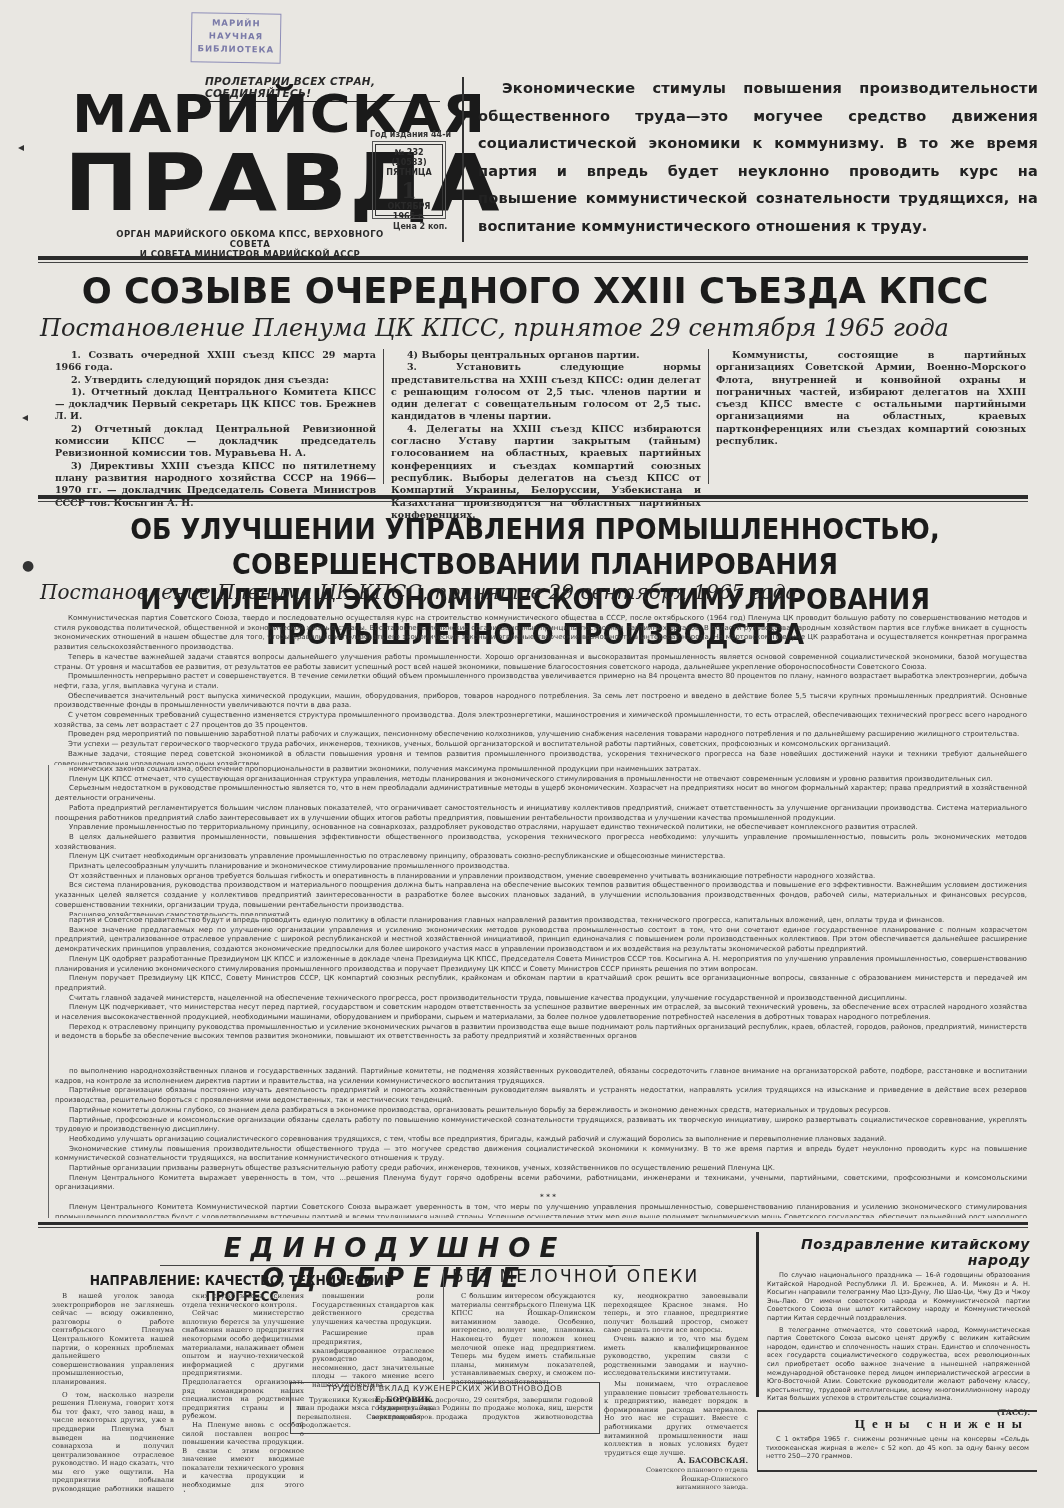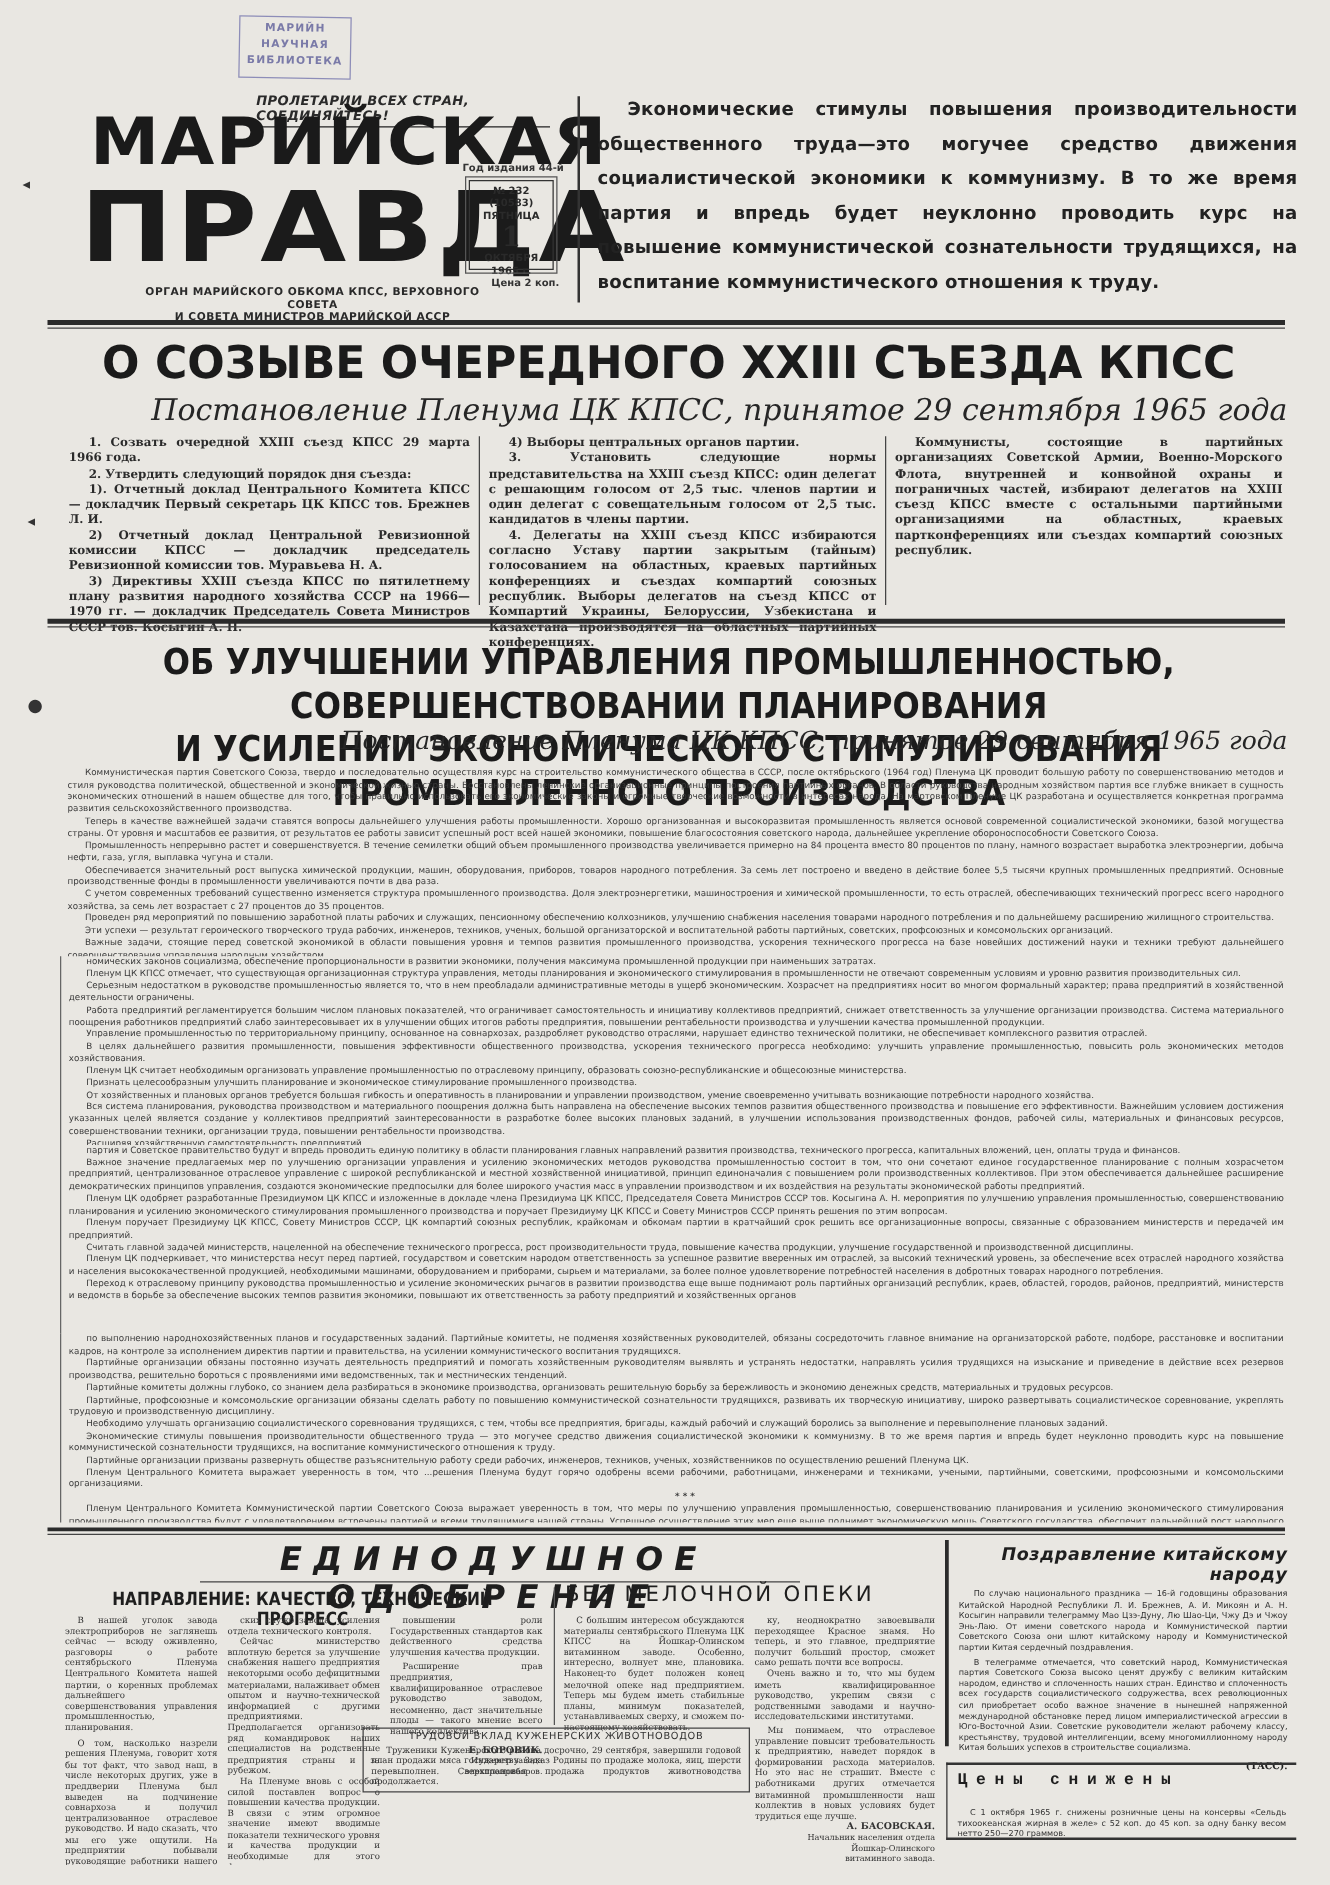--- a/index.html
+++ b/index.html
@@ -36,21 +36,21 @@
   .lead { position: absolute; left: 478px; top: 75px; width: 560px; font-family: "DejaVu Sans", sans-serif;
           font-weight: bold; font-size: 14.5px; line-height: 27.5px; color: #222; text-align: justify; text-indent: 24px; letter-spacing: 0.2px; }
 
   .hr-thick { position: absolute; left: 38px; width: 990px; height: 4px; background: #2b2b2b; }
   .hr-thin { position: absolute; left: 38px; width: 990px; height: 1px; background: #444; }
 
   
   .h-big { position: absolute; left: 40px; width: 990px; text-align: center; font-family: "DejaVu Sans", sans-serif;
            font-weight: bold; color: #1b1b1b; }
   .h1 { top: 270px; font-size: 36px; letter-spacing: 0px; transform: scaleX(0.98); }
-  .subtitle { position: absolute; left: 40px; width: 990px; text-align: right; font-family: "DejaVu Serif", serif;
+  .subtitle { position: absolute; left: 40px; width: 990px; text-align: left; font-family: "DejaVu Serif", serif;
               font-style: italic; color: #262626; }
   .st1 { top: 314px; font-size: 24px; }
 
   .cols3 { position: absolute; left: 48px; top: 349px; width: 985px; height: 135px; display: flex; }
   .cols3 .col { font-size: 9.5px; line-height: 12.3px; text-align: justify; font-weight: bold; color: #2a2a2a;
                 padding: 0 7px; }
   .cols3 .col p { text-indent: 16px; }
   .cols3 .col + .col { border-left: 1px solid #444; }
 
   
@@ -87,21 +87,21 @@
   .box-trud p { text-indent: 12px; }
 
   .right-box { position: absolute; left: 756px; top: 1232px; width: 280px; height: 165px;
                border-left: 3px solid #2b2b2b; padding: 4px 6px 0 8px; }
   .right-box .rt { font-family: "DejaVu Sans", sans-serif; font-style: italic; font-weight: bold; font-size: 14px; text-align: right; letter-spacing: 0.5px; margin-bottom: 3px; }
   .right-box p { font-family: "DejaVu Sans", sans-serif; font-size: 6.5px; line-height: 8.6px; text-align: justify; text-indent: 12px; color: #333; }
   .right-box .tass { text-align: right; font-weight: bold; font-size: 7.5px; margin-top: 5px; }
 
   .box-prices { position: absolute; left: 757px; top: 1410px; width: 280px; height: 62px; border-top: 2px solid #333; border-bottom: 2px solid #333;
                 border-left: 1px solid #333; padding: 4px 8px; }
-  .box-prices .pt { text-align: left; font-family: Liberation Mono, monospace; font-weight: bold; font-size: 13px; letter-spacing: 7px; margin-bottom: 15px; }
+  .box-prices .pt { text-align: right; font-family: Liberation Serif, serif; font-weight: bold; font-size: 13px; letter-spacing: 7px; margin-bottom: 3px; }
   .box-prices p { font-family: "DejaVu Sans", sans-serif; font-size: 6.5px; line-height: 8.5px; text-align: justify; text-indent: 10px; color: #333; }
 
   .margin-mark { position: absolute; color: #333; font-size: 12px; }
 </style>
 </head>
 <body>
 
 <div class="page">
 
   <div class="stamp">
@@ -244,21 +244,21 @@
       <p>Нет, дело не в том, что наш завод находился в каком-то прорыве. Мы досрочно выполнили семилет-</p>
     </div>
     <div class="col">
       <p>ку, неоднократно завоевывали переходящее Красное знамя. Но теперь, и это главное, предприятие получит больший простор, сможет само решать почти все вопросы.</p>
       <p>Очень важно и то, что мы будем иметь квалифицированное руководство, укрепим связи с родственными заводами и научно-исследовательскими институтами.</p>
     </div>
   </div>
   <div class="bcols-mid2">
     <p style="text-indent:10px">Мы понимаем, что отраслевое управление повысит требовательность к предприятию, наведет порядок в формировании расхода материалов. Но это нас не страшит. Вместе с работниками других отмечается витаминной промышленности наш коллектив в новых условиях будет трудиться еще лучше.</p>
     <div class="sign">А. БАСОВСКАЯ.</div>
-    <div class="sign-sub">Начальник населения отдела</div>
+    <div class="sign-sub">Советского планового отдела</div>
     <div class="sign-sub">Йошкар-Олинского</div>
     <div class="sign-sub">витаминного завода.</div>
   </div>
 
   <div class="box-trud">
     <div class="bt">ТРУДОВОЙ ВКЛАД КУЖЕНЕРСКИХ ЖИВОТНОВОДОВ</div>
     <p>Труженики Куженерского района досрочно, 29 сентября, завершили годовой план продажи мяса государству. Заказ Родины по продаже молока, яиц, шерсти перевыполнен. Сверхплановая продажа продуктов животноводства продолжается.</p>
   </div>
 
   <div class="right-box">

